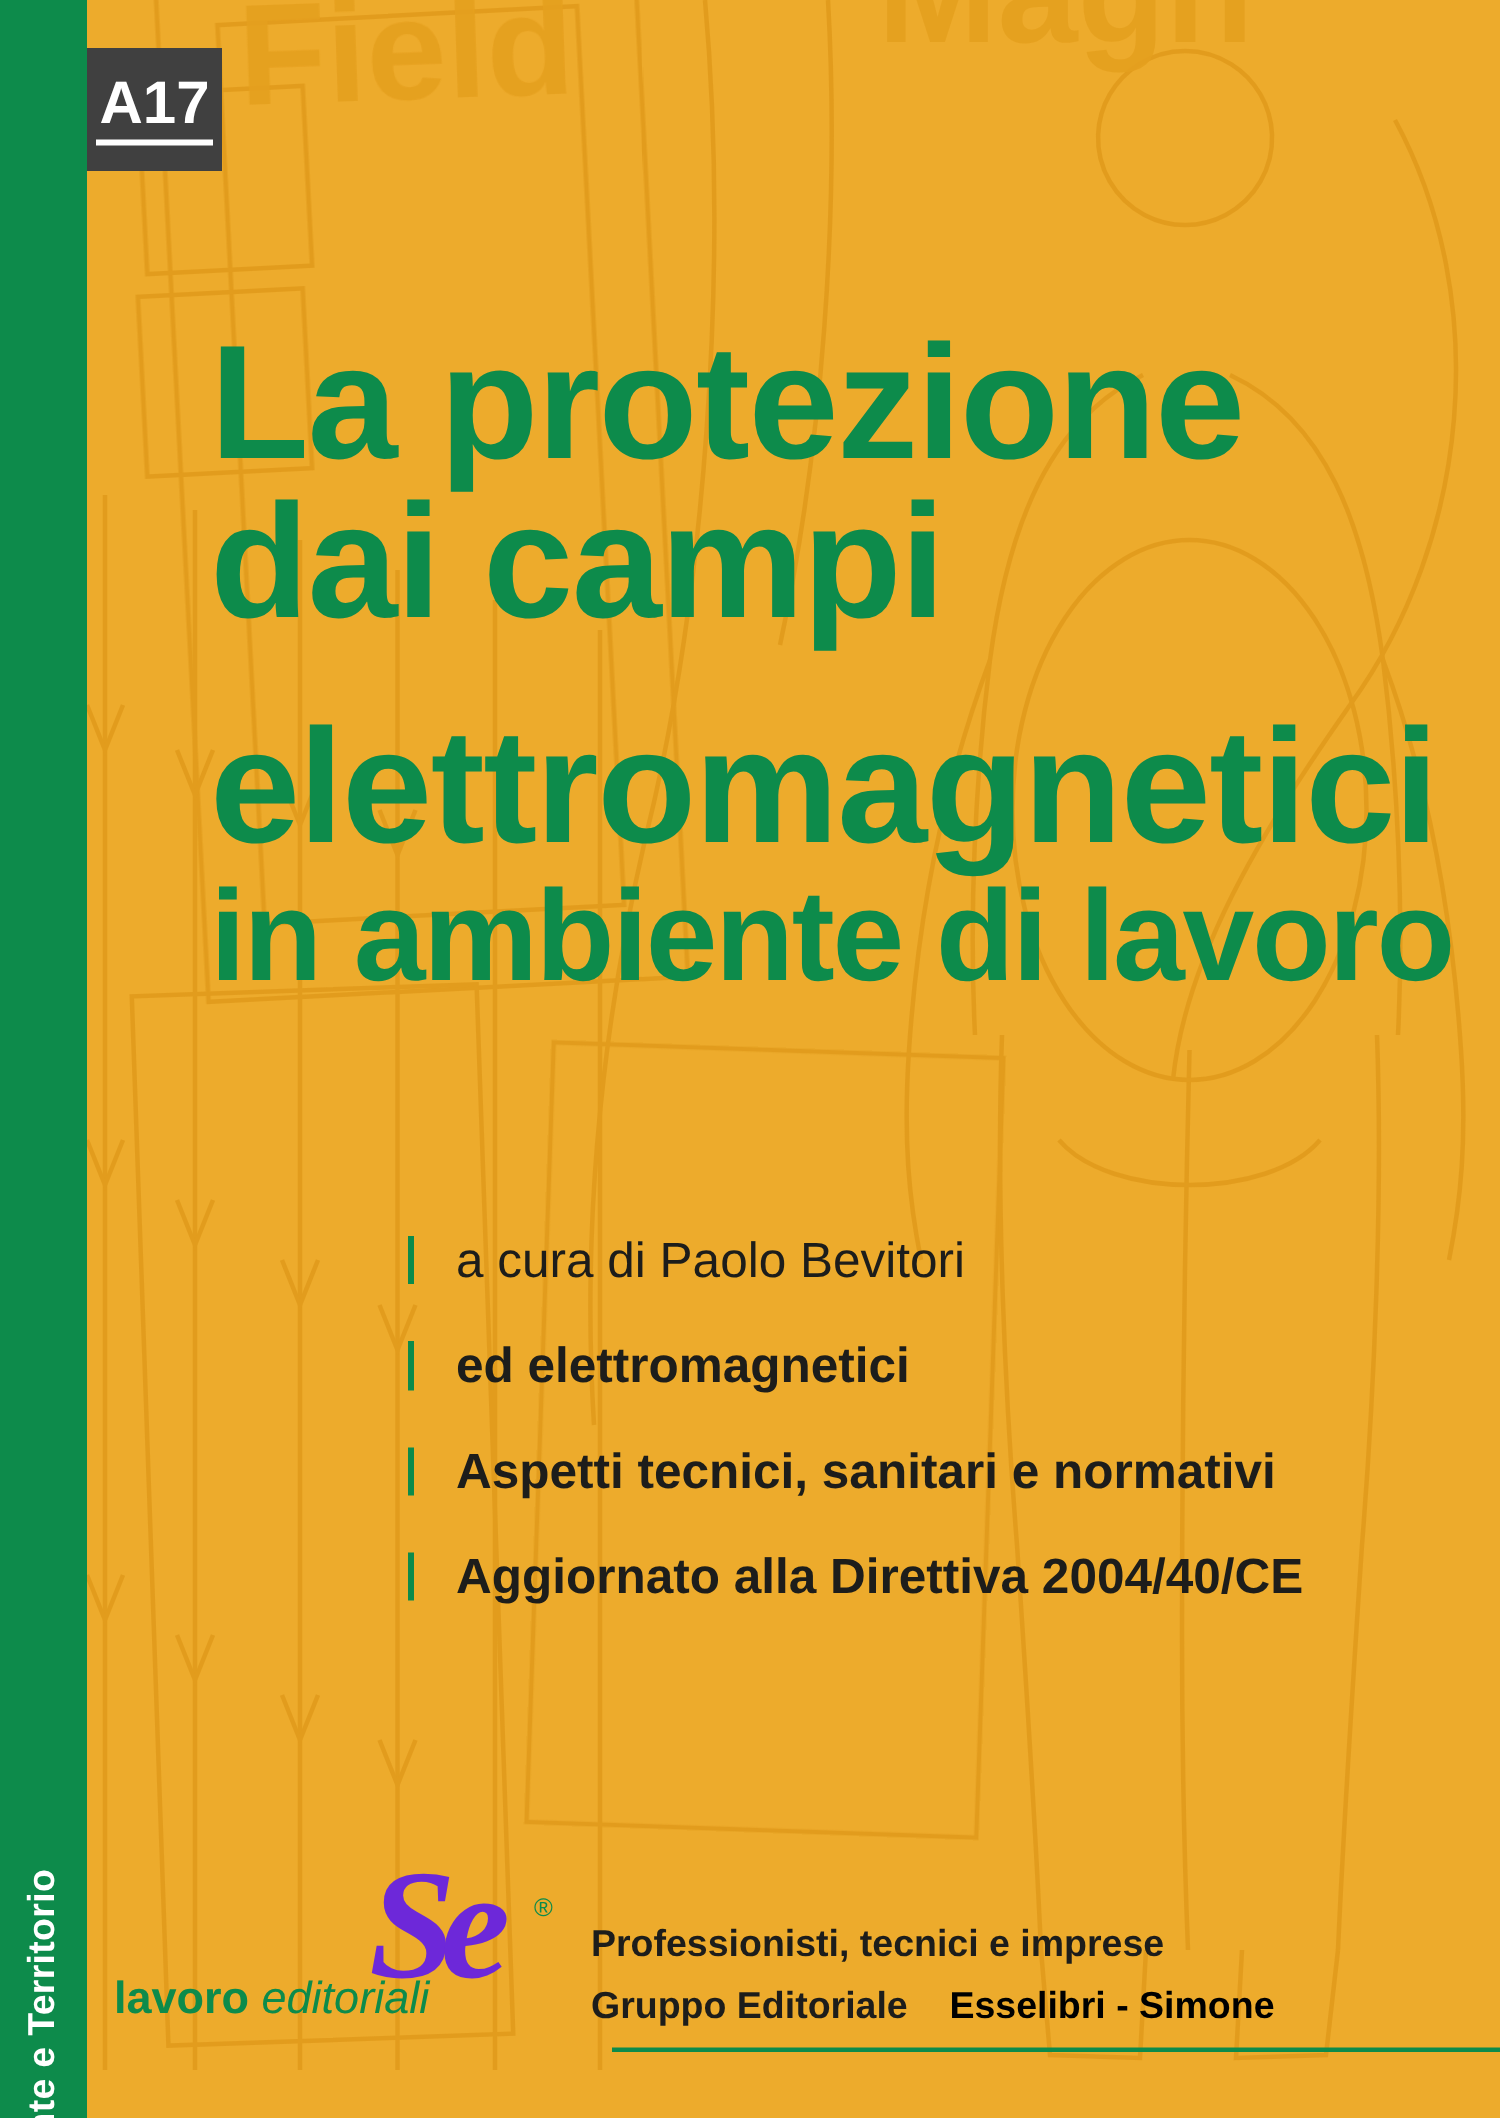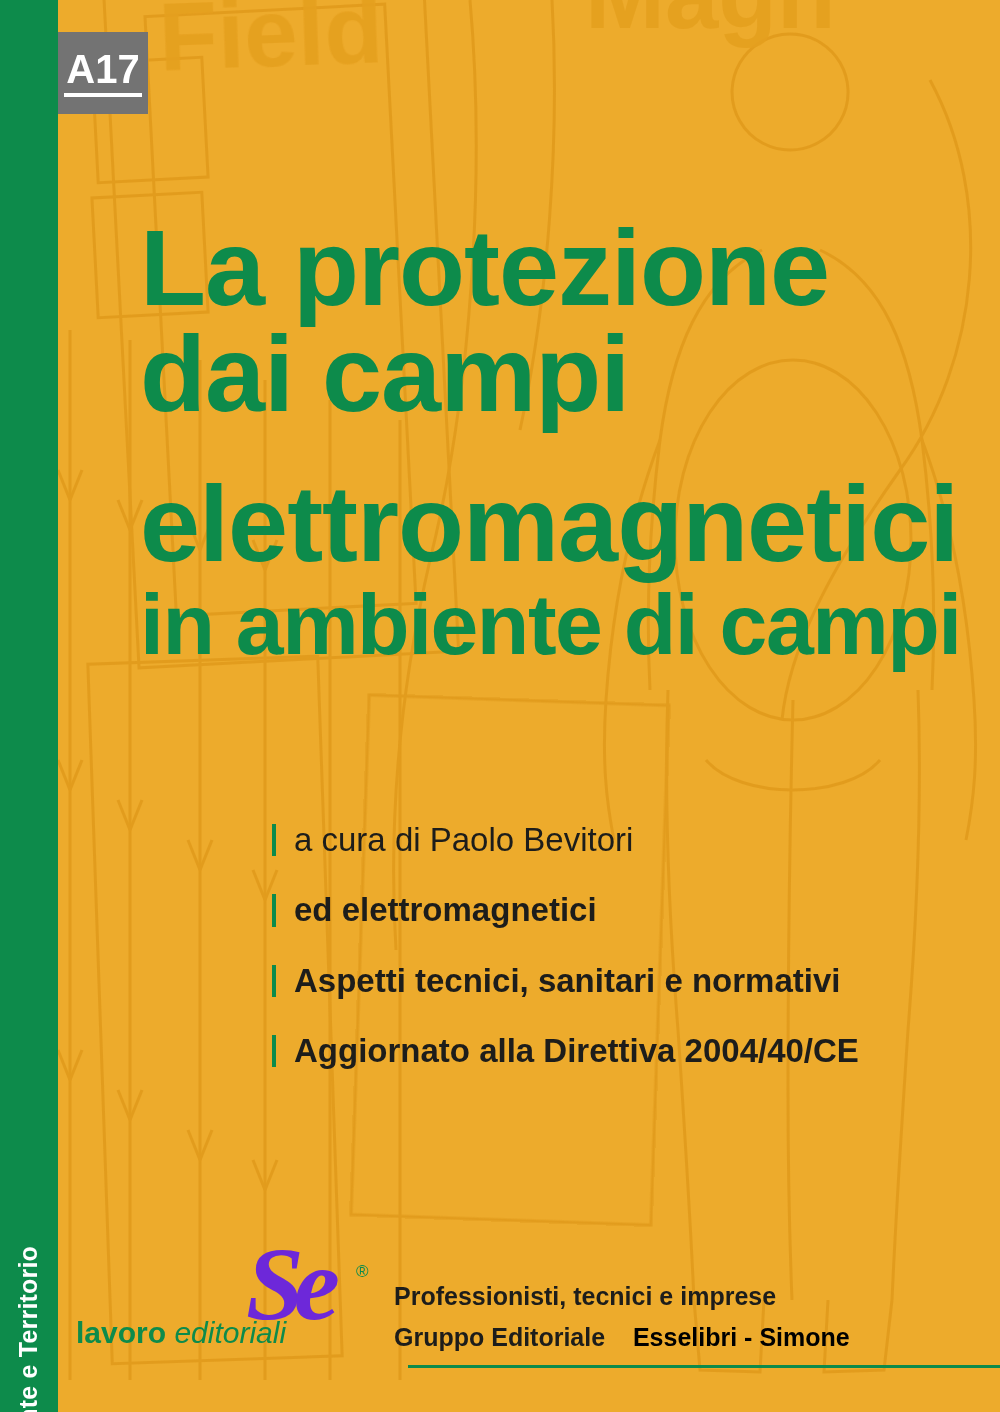--- a/index.html
+++ b/index.html
@@ -62,21 +62,21 @@
     letter-spacing: 0.2px;
   }
 
   
   .code-badge {
     position: absolute;
     top: 32px;
     left: 58px;
     width: 90px;
     height: 82px;
-    background: #737373;
+    background: #404040;
     z-index: 7;
     display: flex;
     align-items: center;
     justify-content: center;
   }
   .code-badge .code-text {
     color: #ffffff;
     font-size: 40px;
     font-weight: bold;
     letter-spacing: 0px;
@@ -108,21 +108,21 @@
   
   .bullets {
     position: absolute;
     left: 272px;
     top: 820px;
     width: 700px;
     z-index: 4;
   }
   .bullet-item {
     position: relative;
-    padding-left: 22px;
+    padding-left: 32px;
     margin-bottom: 30px;
     color: #1d1d1b;
   }
   .bullet-item::before {
     content: "";
     position: absolute;
     left: 0;
     top: 4px;
     bottom: 4px;
     width: 4px;
@@ -283,21 +283,21 @@
   </div>
 
   <div class="code-badge">
     <div class="code-text">A17</div>
   </div>
 
   <div class="title-block">
     <div class="title-line l1">La protezione</div>
     <div class="title-line l2">dai campi</div>
     <div class="title-line l3">elettromagnetici</div>
-    <div class="title-line l4">in ambiente di campi</div>
+    <div class="title-line l4">in ambiente di lavoro</div>
   </div>
 
   <div class="bullets">
     <div class="bullet-item author">
       <div class="b-line">a cura di Paolo Bevitori</div>
     </div>
     <div class="bullet-item">
       <div class="b-line">ed elettromagnetici</div>
     </div>
     <div class="bullet-item">

